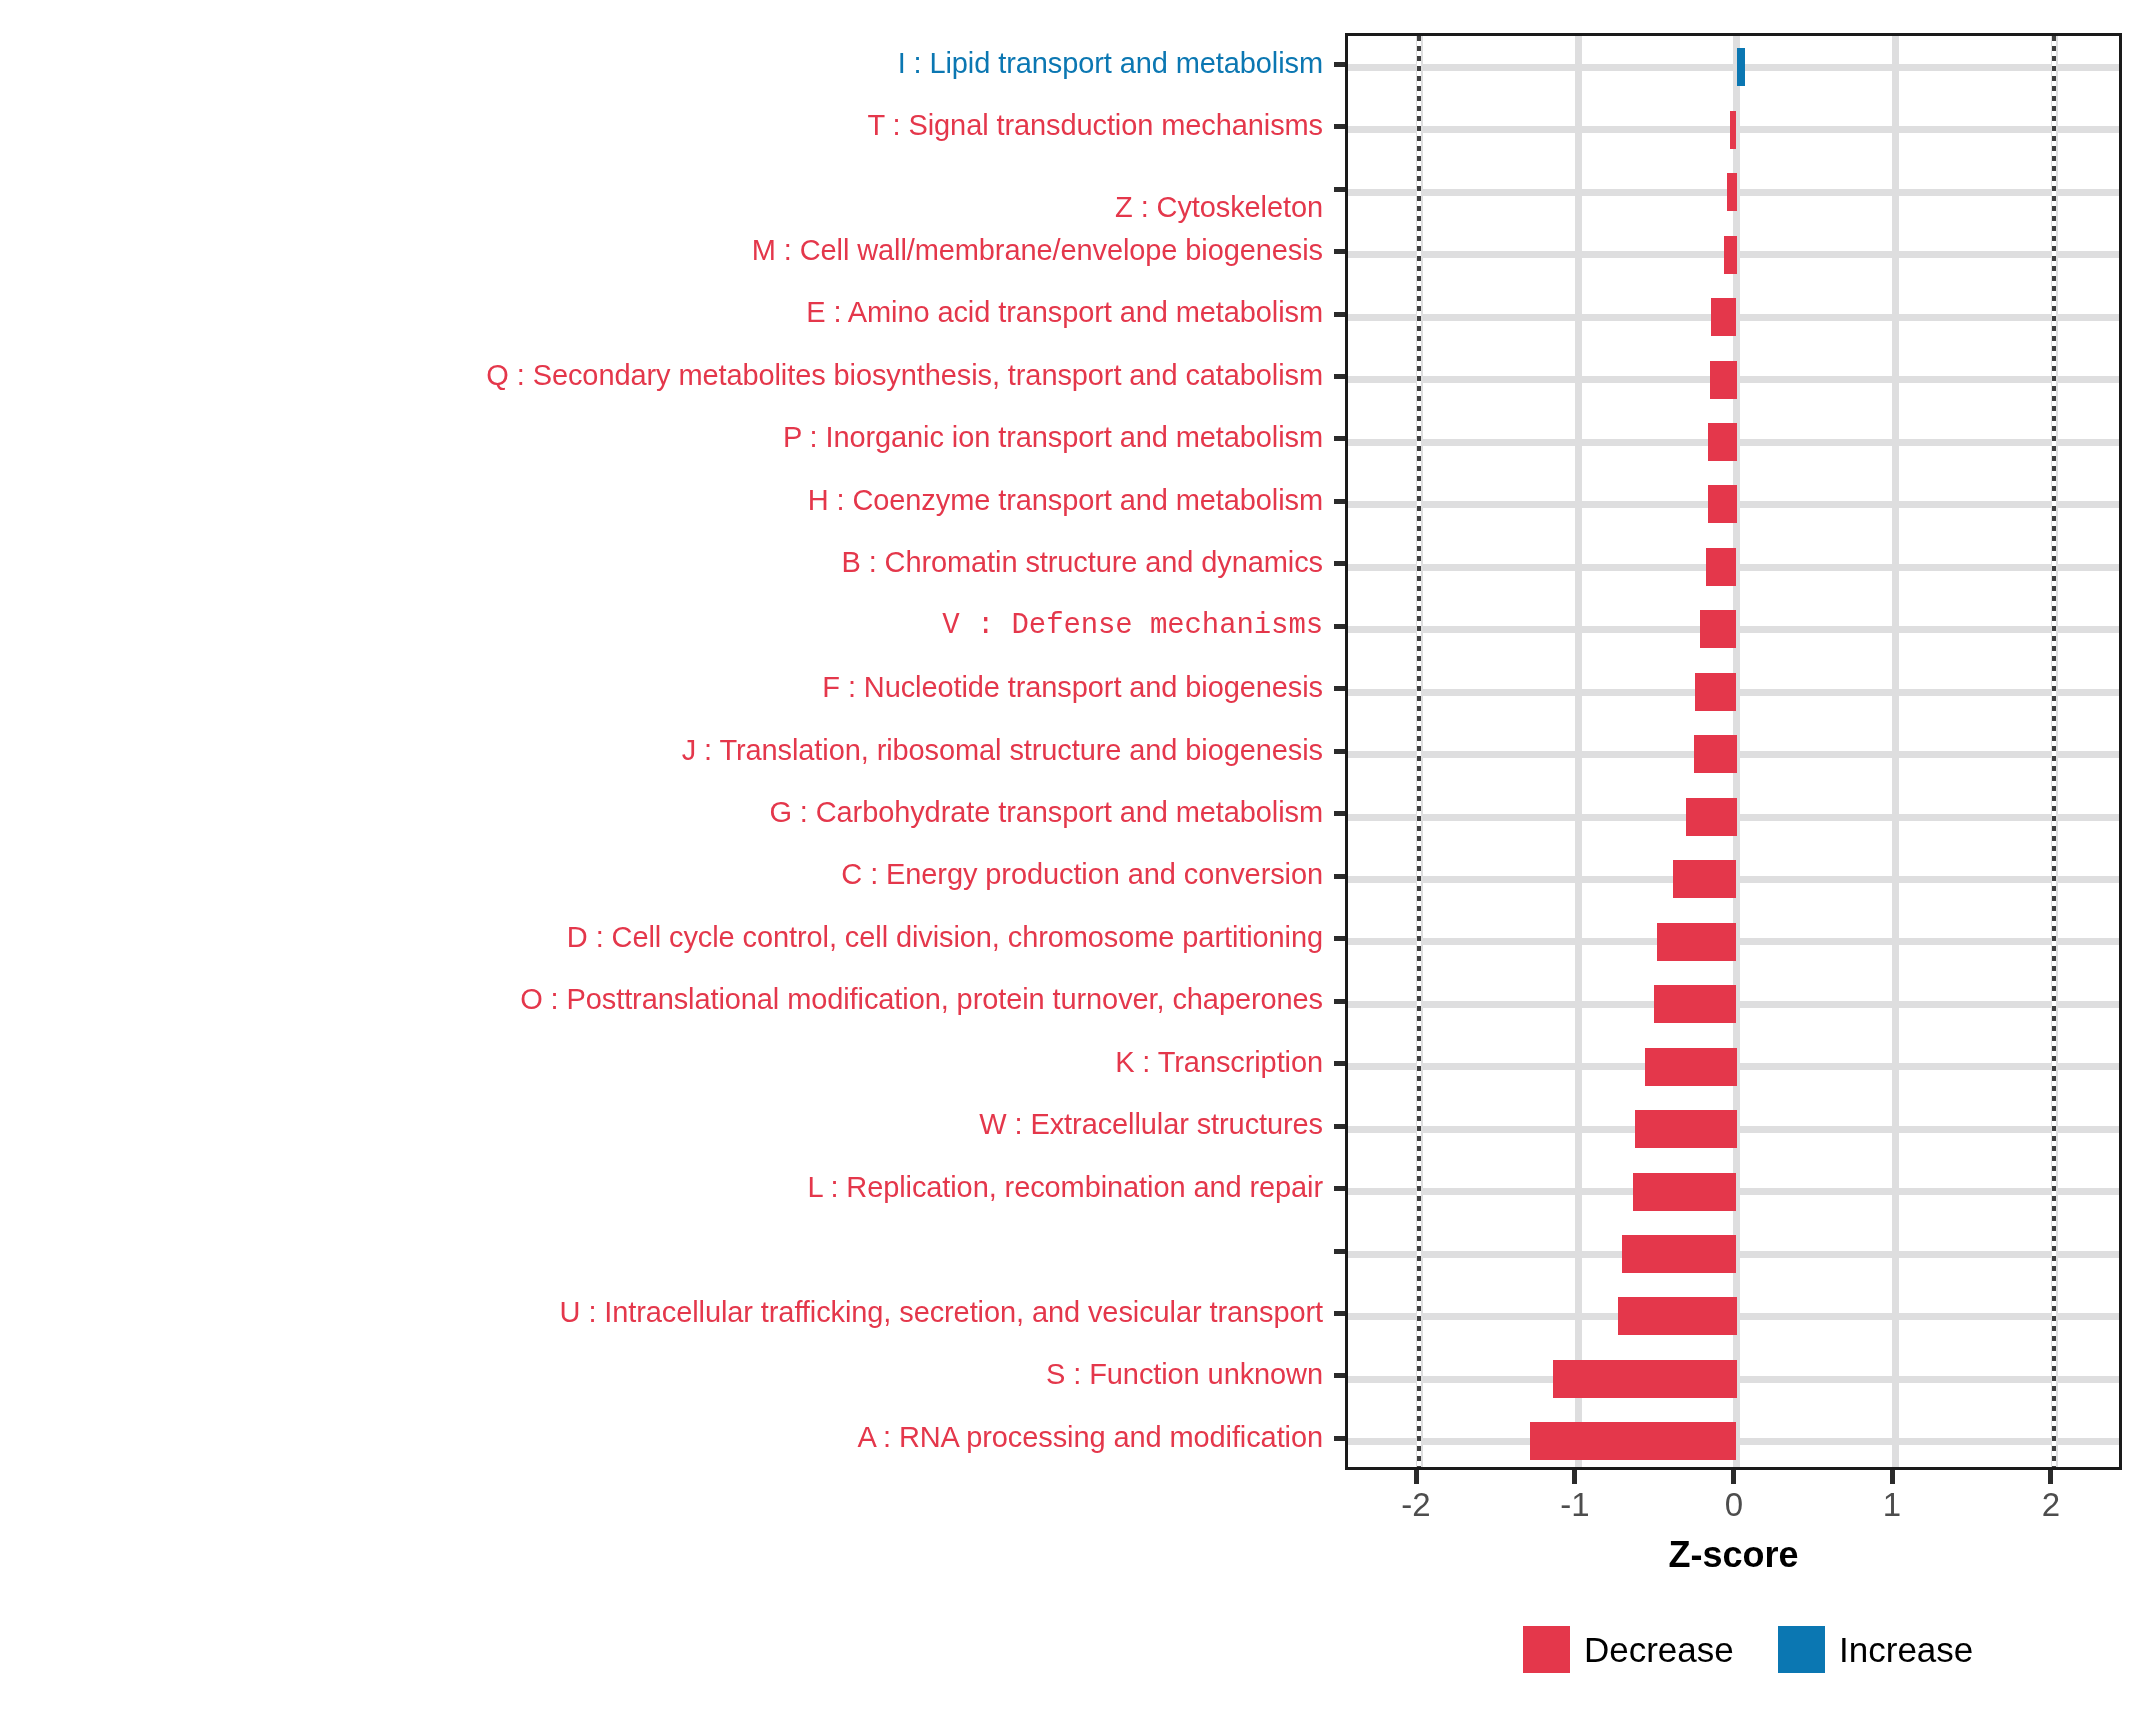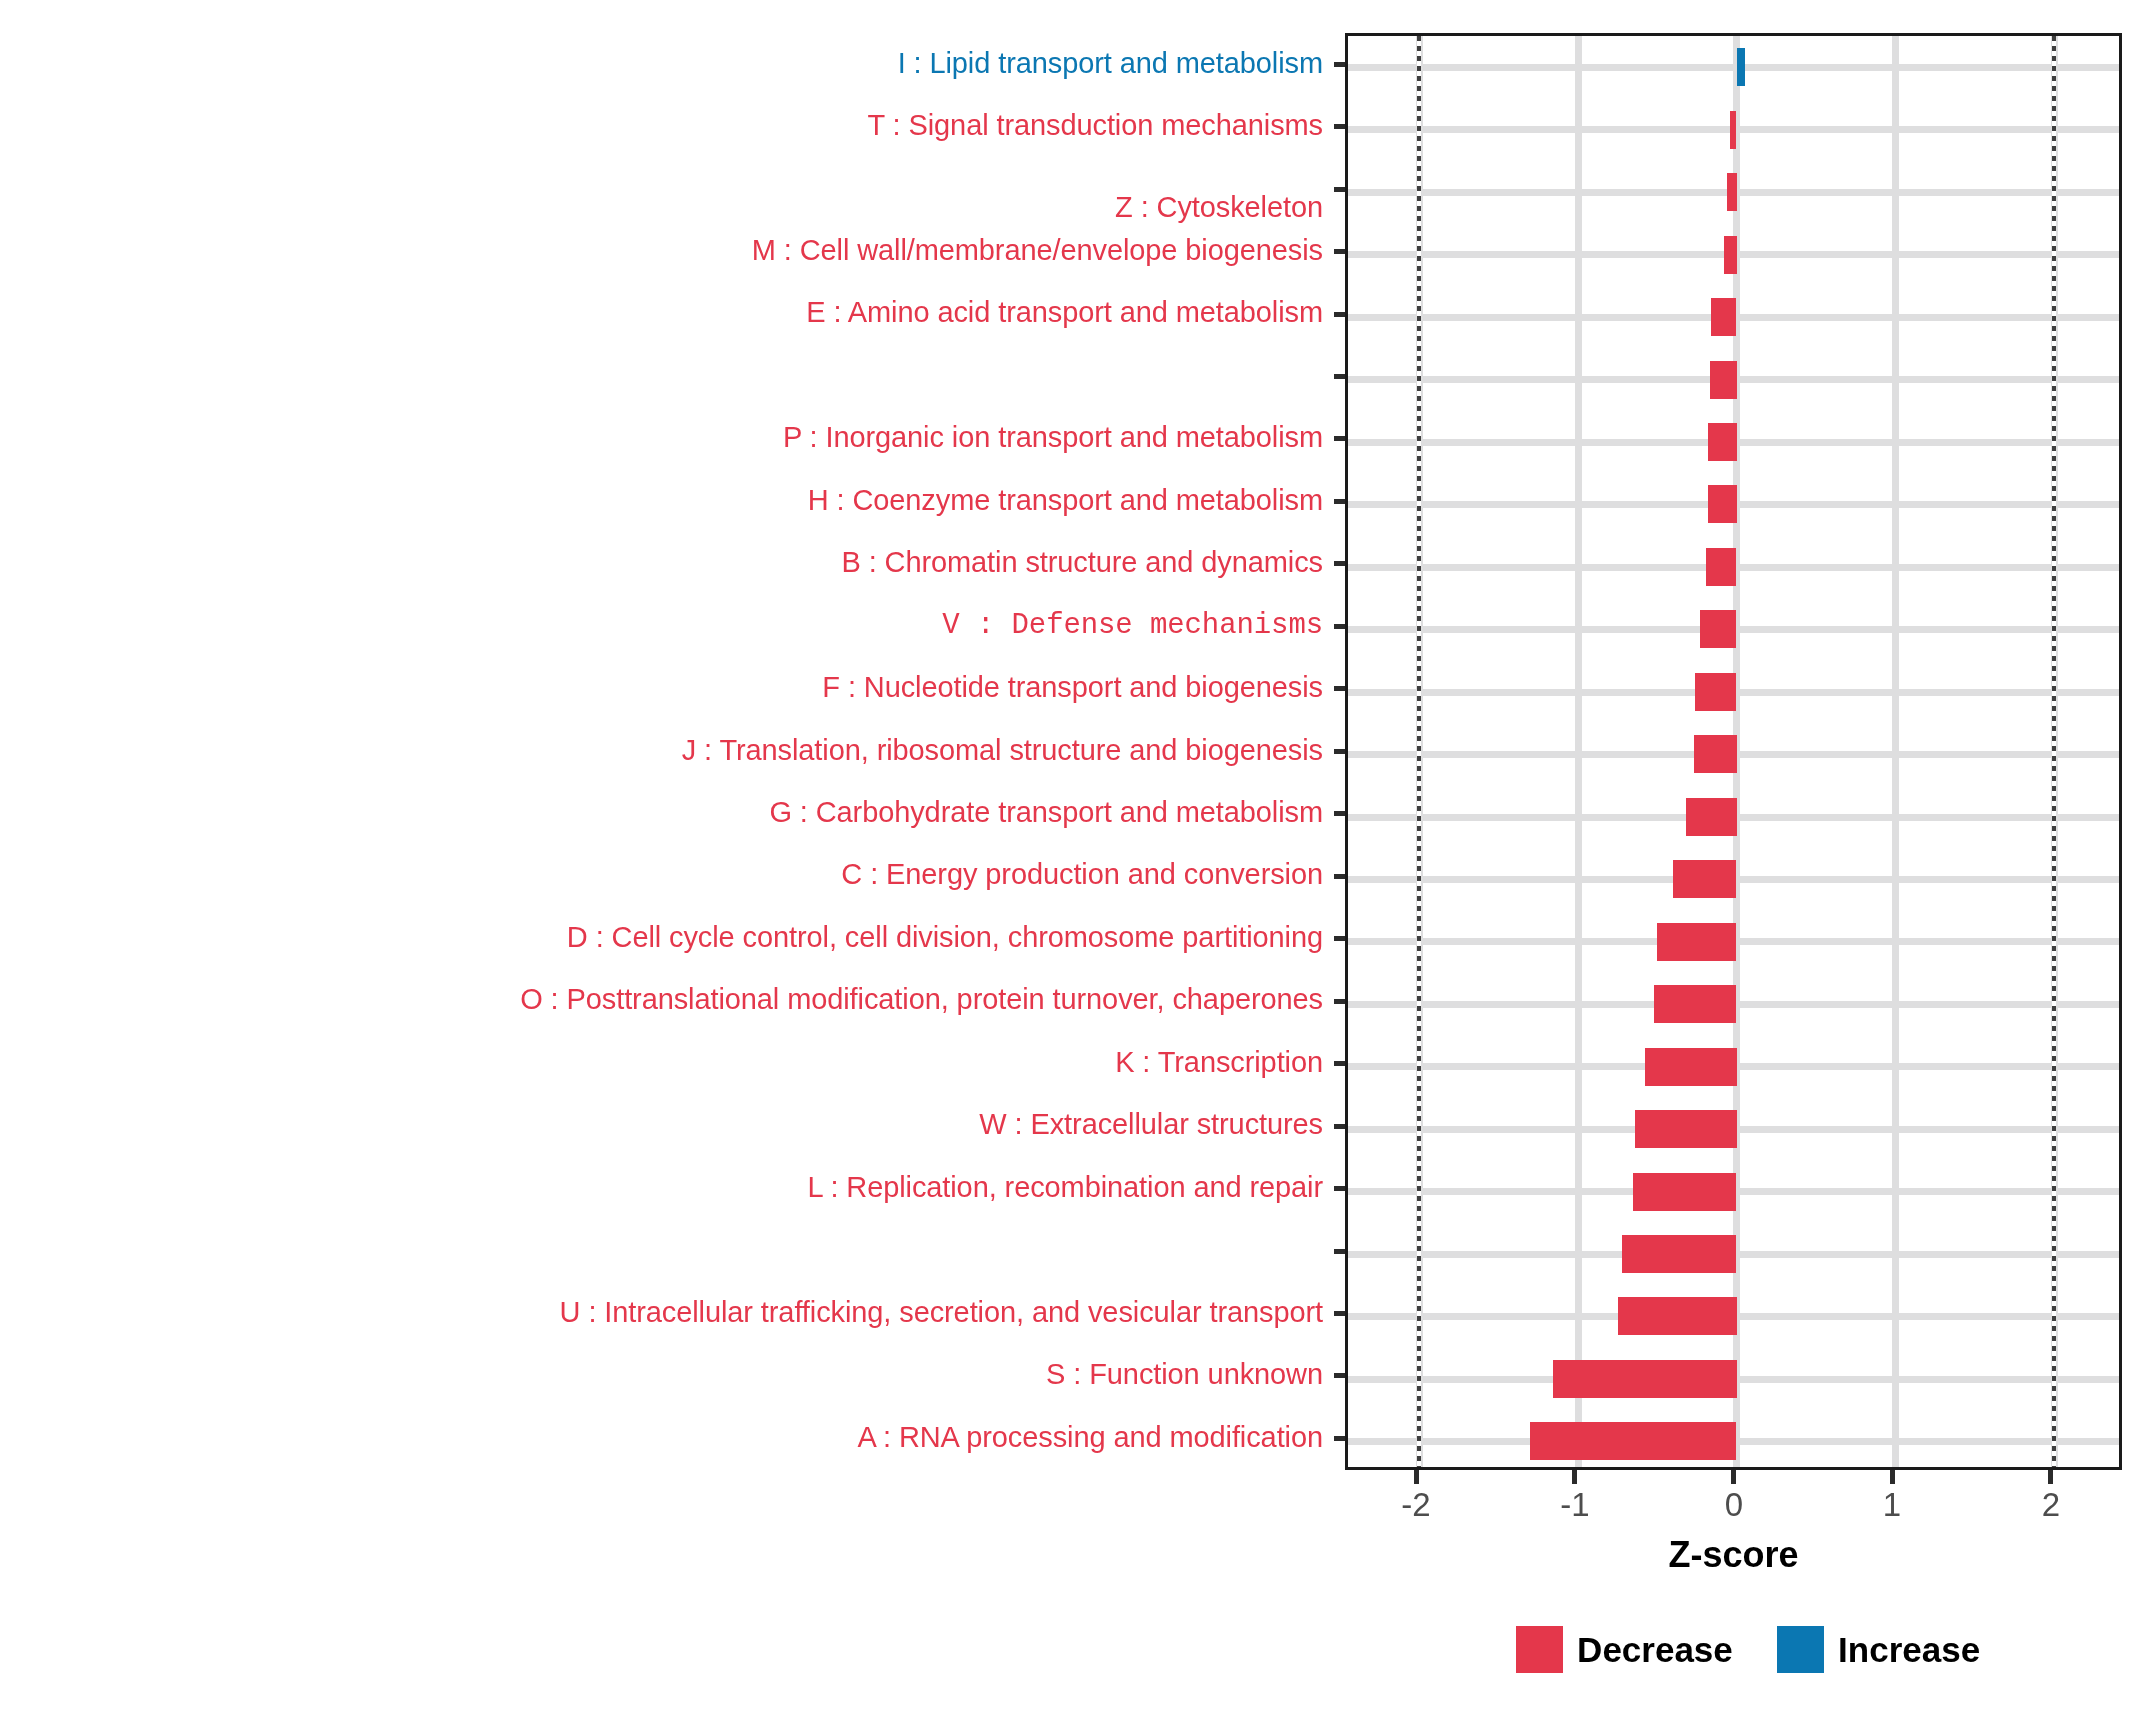--- a/index.html
+++ b/index.html
@@ -140,21 +140,20 @@
     position: absolute;
     left: 1345px;
     top: 1617px;
     width: 806px;
     height: 65px;
     display: flex;
     flex-direction: row;
     align-items: center;
     justify-content: center;
     gap: 44px;
-    font-weight: bold;
   }
   .legend-item {
     display: flex;
     flex-direction: row;
     align-items: center;
     gap: 14.3px;
   }
   .legend-swatch {
     width: 47px;
     height: 47px;
@@ -172,20 +171,21 @@
 <body>
 
 <div id="figure">
 
   <div id="labels-col">
       <div class="cat-label up" style="top: 15.5px;">I : Lipid transport and metabolism</div>
       <div class="cat-label down" style="top: 78px;">T : Signal transduction mechanisms</div>
       <div class="cat-label down" style="top: 140px; margin-top: 20px;">Z : Cytoskeleton</div>
       <div class="cat-label down" style="top: 203px;">M : Cell wall/membrane/envelope biogenesis</div>
       <div class="cat-label down" style="top: 265px;">E : Amino acid transport and metabolism</div>
+      <div class="cat-label down" style="top: 328px;">Q : Secondary metabolites biosynthesis, transport and catabolism</div>
       <div class="cat-label down" style="top: 390px;">P : Inorganic ion transport and metabolism</div>
       <div class="cat-label down" style="top: 453px;">H : Coenzyme transport and metabolism</div>
       <div class="cat-label down" style="top: 515px;">B : Chromatin structure and dynamics</div>
       <div class="cat-label down" style="top: 578px; font-family: Liberation Mono, monospace;">V : Defense mechanisms</div>
       <div class="cat-label down" style="top: 640px;">F : Nucleotide transport and biogenesis</div>
       <div class="cat-label down" style="top: 703px;">J : Translation, ribosomal structure and biogenesis</div>
       <div class="cat-label down" style="top: 765px;">G : Carbohydrate transport and metabolism</div>
       <div class="cat-label down" style="top: 827px;">C : Energy production and conversion</div>
       <div class="cat-label down" style="top: 890px;">D : Cell cycle control, cell division, chromosome partitioning</div>
       <div class="cat-label down" style="top: 952px;">O : Posttranslational modification, protein turnover, chaperones</div>

